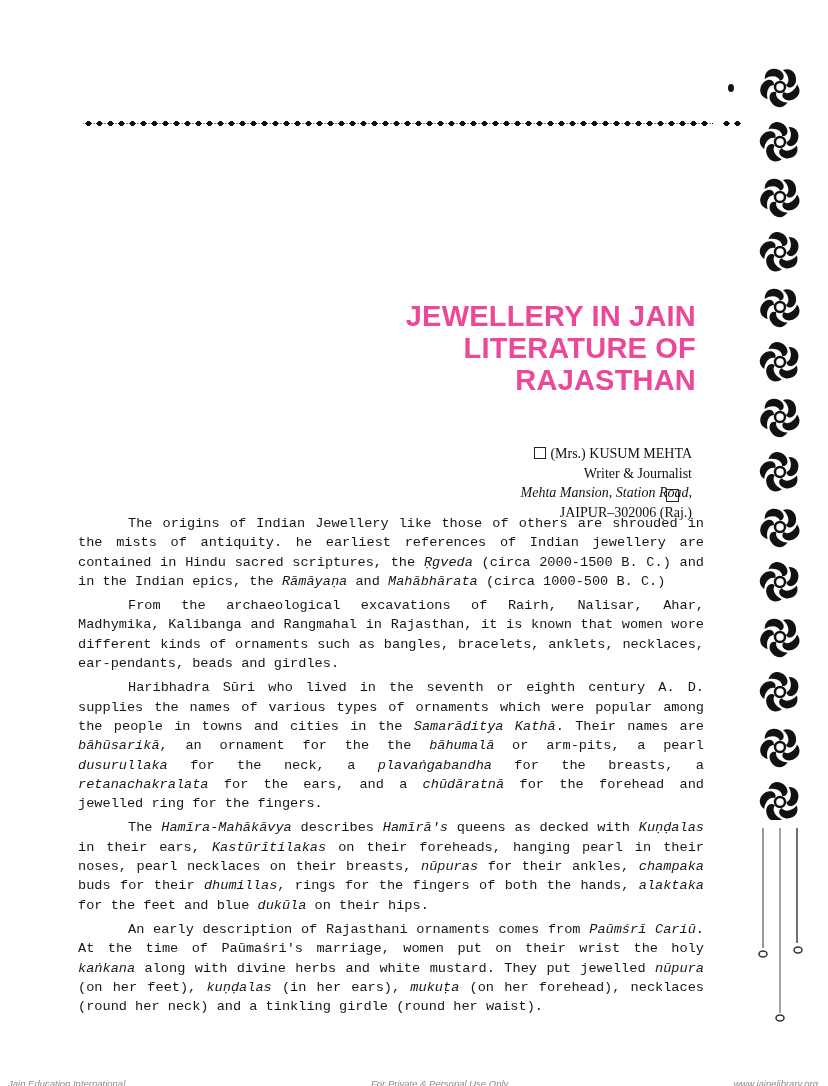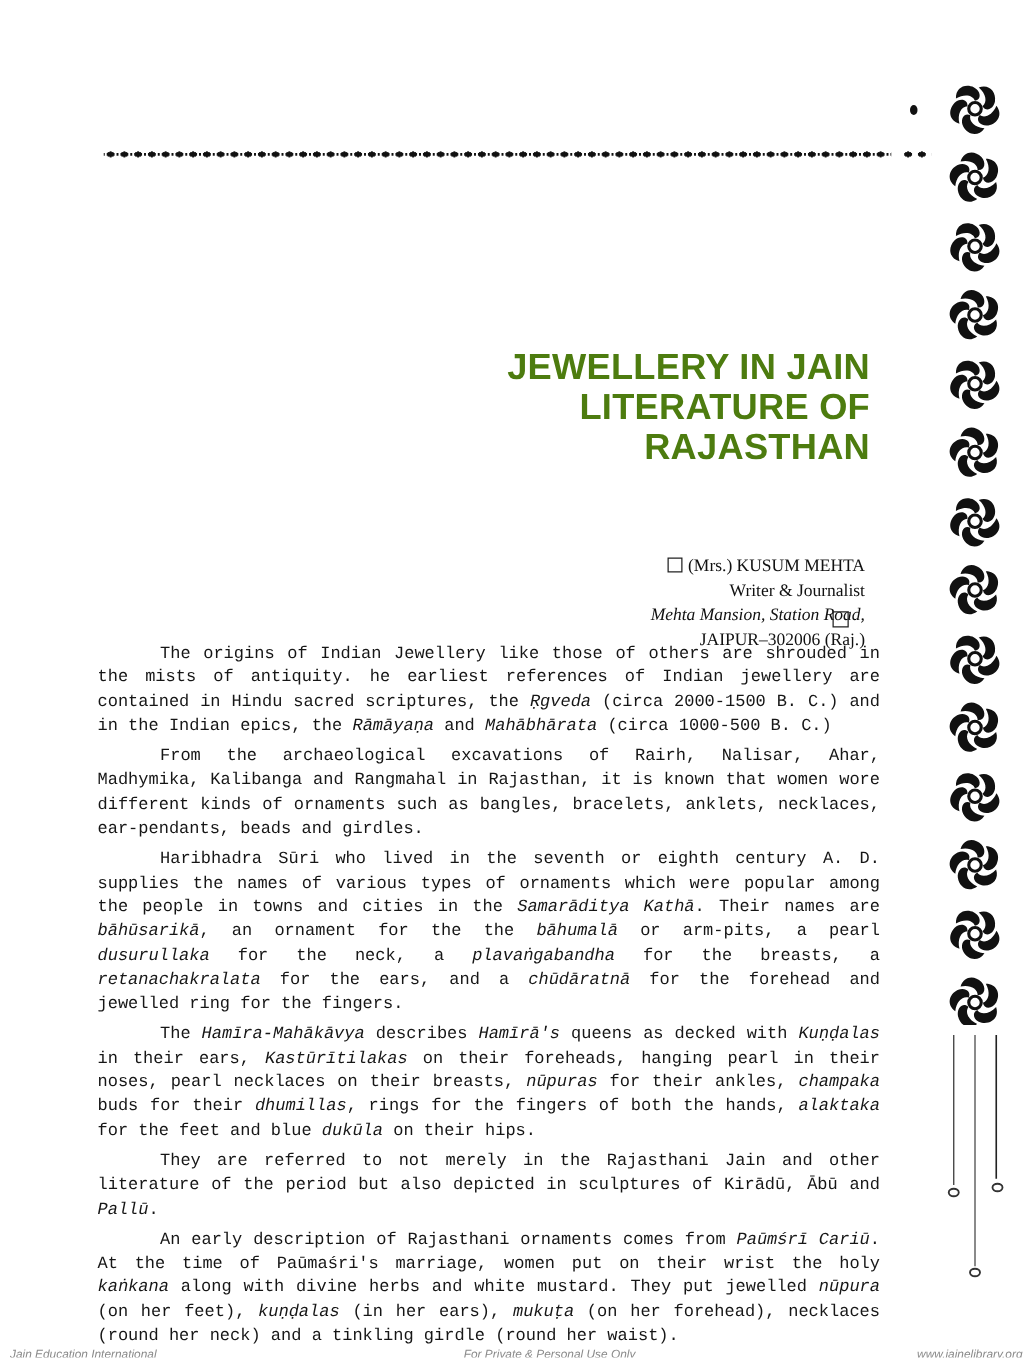--- a/index.html
+++ b/index.html
@@ -17,23 +17,23 @@
     position: absolute; left: 721px; top: 121px; width: 24px; height: 5px;
     background-image: radial-gradient(ellipse 3.2px 2.2px at 50% 50%, #111 98%, transparent 100%);
     background-size: 11px 5px; background-repeat: repeat-x;
   }
   .bead-dot { position: absolute; left: 728px; top: 84px; width: 6px; height: 8px; border-radius: 50%; background: #111; }
 
   .border-chain { position: absolute; left: 753px; top: 60px; width: 54px; height: 760px; }
   .pendant-lines { position: absolute; left: 755px; top: 828px; width: 60px; height: 200px; }
 
   .title {
-    position: absolute; right: 132px; top: 278px; text-align: right;
+    position: absolute; right: 132px; top: 300px; text-align: right;
     font-family: "Liberation Sans", sans-serif; font-weight: 700;
-    font-size: 29px; line-height: 32px; letter-spacing: 0.2px; color: #4d7c0f;
+    font-size: 29px; line-height: 32px; letter-spacing: 0.2px; color: #ec4899;
   }
   .title div { white-space: nowrap; }
 
   .byline {
     position: absolute; right: 136px; top: 408px; text-align: right;
     font-family: "Liberation Serif", serif; font-size: 14px; line-height: 19.5px; color: #111; margin-top: 36px;
   }
   .byline .line { white-space: nowrap; }
   .byline .italic { font-style: italic; }
   .box {
@@ -204,21 +204,20 @@
   <div class="line italic">Mehta Mansion, Station Road,</div>
   <div class="line">JAIPUR–302006 (Raj.)</div>
 </div>
 <div class="end-box"></div>
 
 <div class="body-text" id="article-body">
     <p>The origins of Indian Jewellery like those of others are shrouded in the mists of antiquity. he earliest references of Indian jewellery are contained in Hindu sacred scriptures, the <i>Ṛgveda</i> (circa 2000-1500 B. C.) and in the Indian epics, the <i>Rāmāyaṇa</i> and <i>Mahābhārata</i> (circa 1000-500 B. C.)</p>
     <p>From the archaeological excavations of Rairh, Nalisar, Ahar, Madhymika, Kalibanga and Rangmahal in Rajasthan, it is known that women wore different kinds of ornaments such as bangles, bracelets, anklets, necklaces, ear-pendants, beads and girdles.</p>
     <p>Haribhadra Sūri who lived in the seventh or eighth century A. D. supplies the names of various types of ornaments which were popular among the people in towns and cities in the <i>Samarāditya Kathā</i>. Their names are <i>bāhūsarikā</i>, an ornament for the the <i>bāhumalā</i> or arm-pits, a pearl <i>dusurullaka</i> for the neck, a <i>plavaṅgabandha</i> for the breasts, a <i>retanachakralata</i> for the ears, and a <i>chūdāratnā</i> for the forehead and jewelled ring for the fingers.</p>
     <p>The <i>Hamīra-Mahākāvya</i> describes <i>Hamīrā's</i> queens as decked with <i>Kuṇḍalas</i> in their ears, <i>Kastūrītilakas</i> on their foreheads, hanging pearl in their noses, pearl necklaces on their breasts, <i>nūpuras</i> for their ankles, <i>champaka</i> buds for their <i>dhumillas</i>, rings for the fingers of both the hands, <i>alaktaka</i> for the feet and blue <i>dukūla</i> on their hips.</p>
-    <p>They are referred to not merely in the Rajasthani Jain and other literature of the period but also depicted in sculptures of Kirādū, Ābū and <i>Pallū</i>.</p>
     <p>An early description of Rajasthani ornaments comes from <i>Paūmśrī Cariū</i>. At the time of Paūmaśri's marriage, women put on their wrist the holy <i>kaṅkana</i> along with divine herbs and white mustard. They put jewelled <i>nūpura</i> (on her feet), <i>kuṇḍalas</i> (in her ears), <i>mukuṭa</i> (on her forehead), necklaces (round her neck) and a tinkling girdle (round her waist).</p>
   </div>
 
 <div class="footer">
   <span class="f-left">Jain Education International</span>
   <span class="f-center">For Private &amp; Personal Use Only</span>
   <span class="f-right">www.jainelibrary.org</span>
 </div>
 
 </body></html>

